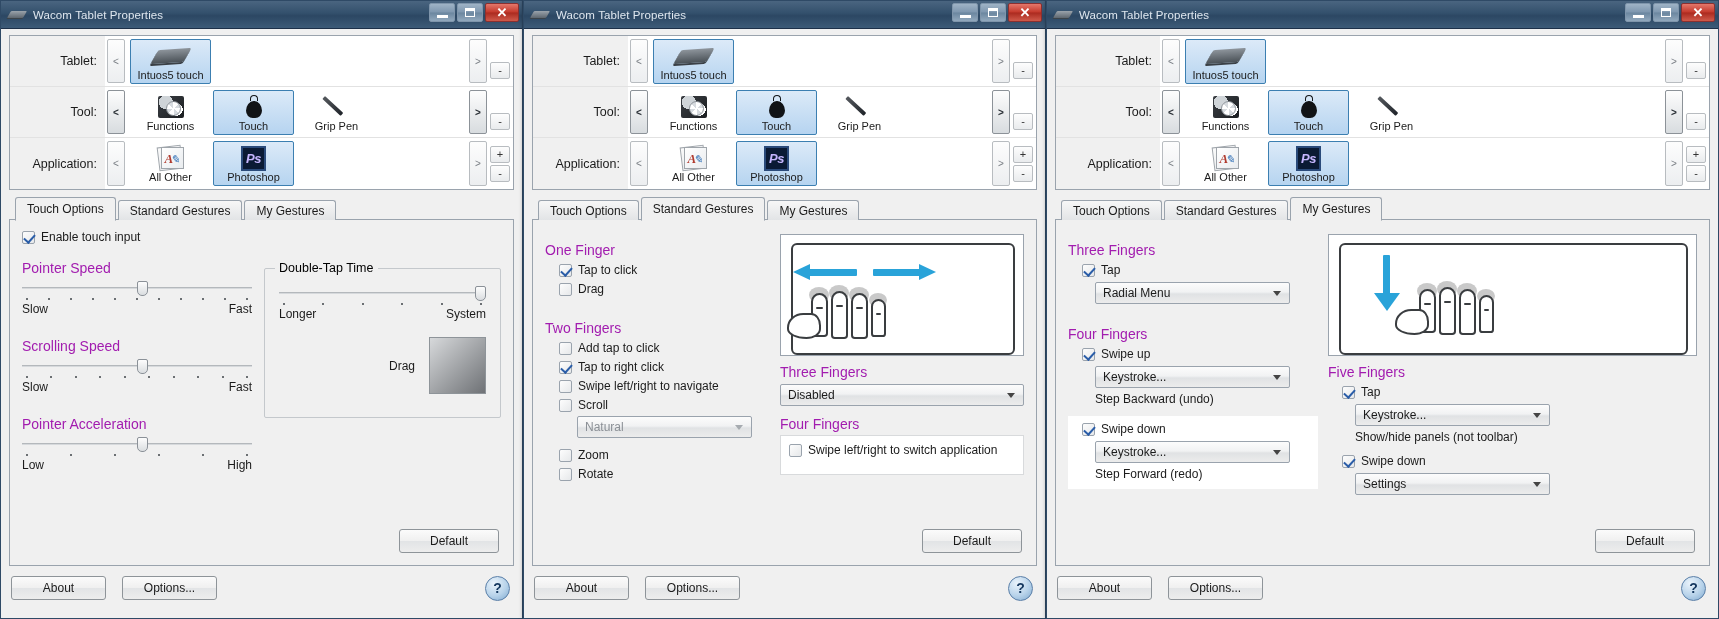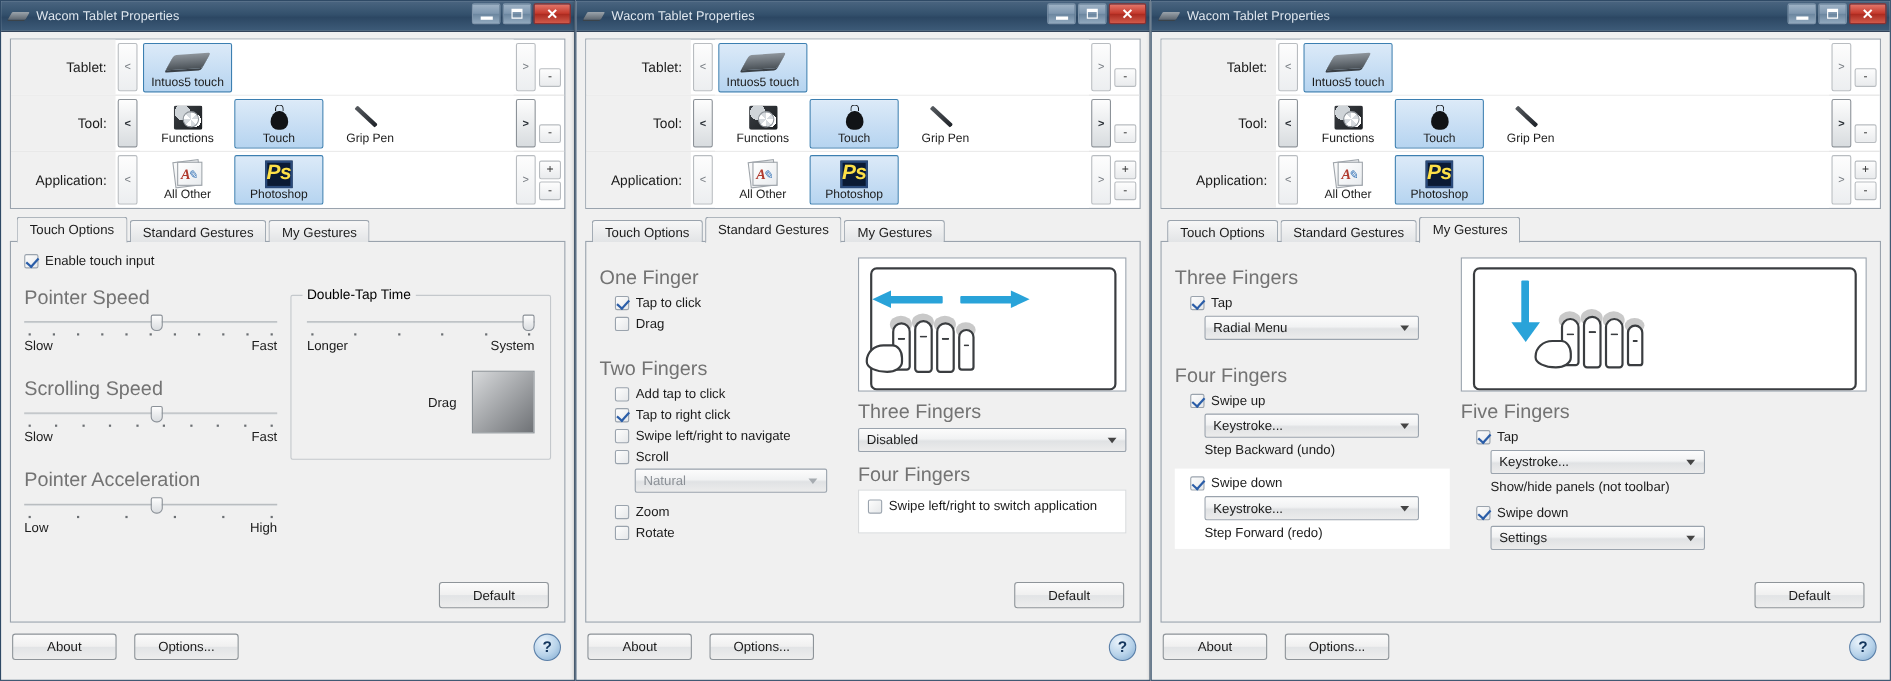--- a/index.html
+++ b/index.html
@@ -108,21 +108,21 @@
   .ic-touch .pad { position:absolute; bottom:0; left:1px; width:16px; height:17px; background:#111316; border-radius:48% 48% 42% 42%/58% 58% 42% 42%; }
   .ic-touch .nail { position:absolute; top:0; left:5px; width:8px; height:6px; border:1.4px solid #111316; border-bottom:none; border-radius:6px 6px 0 0; }
   .ic-pen { width:28px; height:24px; position:relative; }
   .ic-pen i { position:absolute; left:2px; top:1px; width:25px; height:4px; background:linear-gradient(to right,#55595e,#20242a); transform:rotate(43deg); transform-origin:left top; border-radius:1px; }
   .ic-allother { width:26px; height:24px; position:relative; }
   .ic-allother .sheet { position:absolute; inset:0 2px 0 0; background:linear-gradient(135deg,#fbfbfb,#dfe2e6); border:1px solid #9fa5ab; transform:rotate(-7deg); }
   .ic-allother .sheet2 { position:absolute; inset:1px 0 1px 3px; background:linear-gradient(135deg,#ffffff,#e9ecef); border:1px solid #9fa5ab; }
   .ic-allother .mark { position:absolute; left:7px; bottom:3px; font-size:13px; color:#b03a2e; font-family:"Liberation Serif",serif; font-weight:bold; }
   .ic-allother .mark2 { position:absolute; left:13px; bottom:4px; font-size:11px; color:#2f6fb5; }
   .ic-ps { width:25px; height:25px; background:#0a1a34; border:2px solid #2a4a7a; display:flex; align-items:center; justify-content:center; }
-  .ic-ps span { color:#fde047; font-size:19px; font-weight:bold; font-family:"Liberation Sans",sans-serif; letter-spacing:-.5px; }
+  .ic-ps span { color:#c4b5fd; font-size:13px; font-weight:bold; font-family:"Liberation Sans",sans-serif; letter-spacing:-.5px; }
 
   .plusminus { width:20px; flex:0 0 20px; display:flex; flex-direction:column; justify-content:center; gap:2px; margin:0 3px 0 1px; }
   .pmbtn { height:17px; border:1px solid #b8bcc0; border-radius:2px; background:linear-gradient(to bottom,#fdfdfd,#e9ebed);
            display:flex; align-items:center; justify-content:center; font-size:11px; color:#333; line-height:1; }
   .pmslot { height:17px; }
 
   
   .tabstrip { display:flex; align-items:flex-end; height:24px; flex:0 0 24px; padding-left:6px; position:relative; z-index:2; }
   .tab {
     height:20px; padding:0 11px; display:flex; align-items:center;
@@ -144,21 +144,21 @@
   .chk { display:flex; align-items:center; gap:6px; font-size:12px; color:#1b1b1b; }
   .box {
     width:13px; height:13px; flex:0 0 13px; border:1px solid #9aa3ad; border-radius:2px;
     background:linear-gradient(135deg,#fdfdfd,#e6e8ea);
     position:relative;
   }
   .box.checked:after {
     content:""; position:absolute; left:3px; top:0px; width:5px; height:9px;
     border:solid #2a5da8; border-width:0 2px 2px 0; transform:rotate(42deg);
   }
-  .grouplabel { font-size:18px; color:#737373; }
+  .grouplabel { font-size:14px; color:#a21caf; }
 
   .slider-wrap { margin-top:4px; }
   .slider-track { position:relative; height:16px; }
   .slider-track .rail { position:absolute; top:7px; left:0; right:0; height:2px; background:linear-gradient(to bottom,#c4c8cc,#e8eaec); border-top:1px solid #b4b8bc; }
   .slider-track .thumb {
     position:absolute; top:1px; width:11px; height:15px; border:1px solid #8b9198; border-radius:2px 2px 5px 5px;
     background:linear-gradient(to bottom,#fdfdfd,#dadde0);
   }
   .ticks { display:flex; justify-content:space-between; padding:2px 4px 0 4px; }
   .ticks i { width:2px; height:2px; background:#6b6f73; display:block; }

